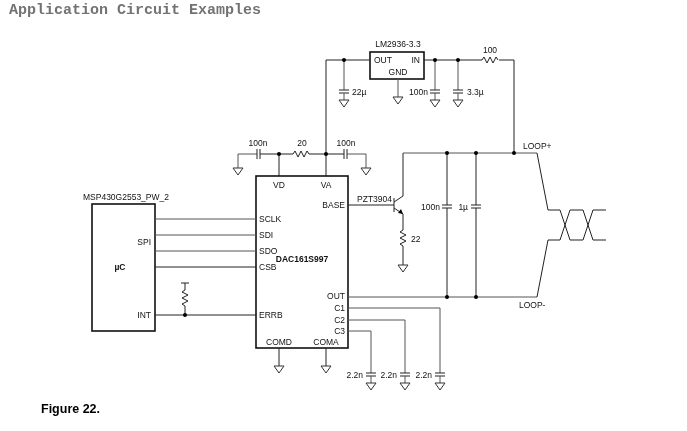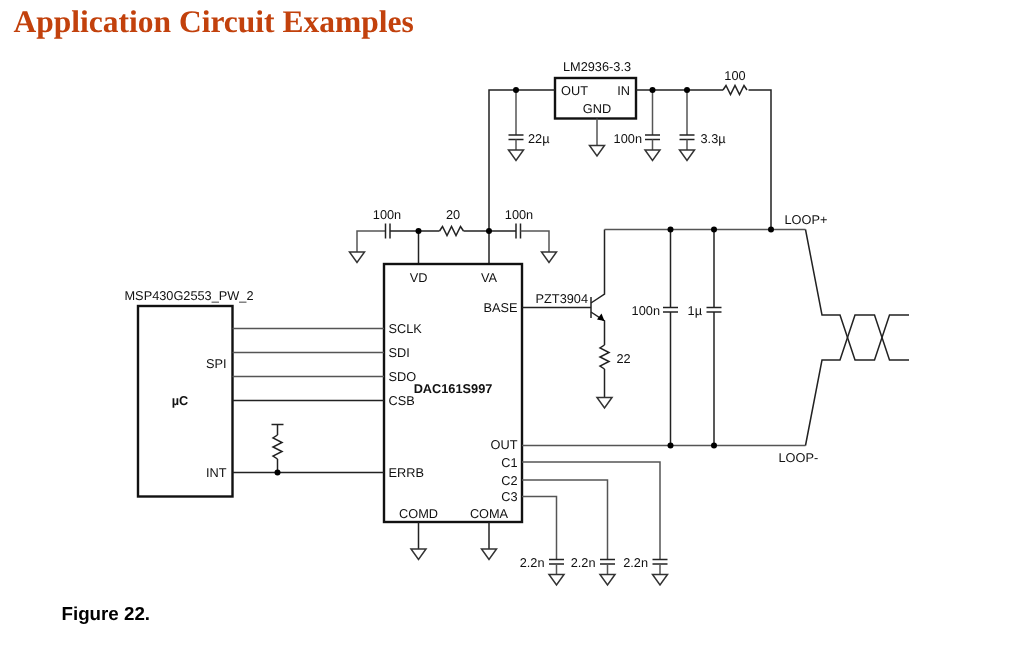--- a/index.html
+++ b/index.html
@@ -1,17 +1,17 @@
 <!DOCTYPE html>
 <html><head>
 <meta charset="utf-8">
 <style>
   html, body { margin: 0; padding: 0; background: #ffffff; }
   body { width: 687px; height: 431px; position: relative; overflow: hidden; font-family: "Liberation Sans", sans-serif; }
-  #section-title { position: absolute; left: 9px; top: 2px; font-size: 21px; font-weight: bold; color: #c2410c; font-family: Liberation Serif, serif; }
+  #section-title { position: absolute; left: 9px; top: 2px; font-size: 15px; font-weight: bold; color: #737373; font-family: Liberation Mono, monospace; }
   #figure-caption { position: absolute; left: 0; width: 687px; top: 402px; text-align: left; font-size: 12.5px; font-weight: bold; color: #000; padding-left: 41px; }
   svg#schem { position: absolute; left: 0; top: 0; }
   svg text { font-family: "Liberation Sans", sans-serif; font-size: 8.5px; fill: #111; }
   .wire { stroke: #555; stroke-width: 1; fill: none; }
   .wired { stroke: #222; stroke-width: 1; fill: none; }
   .box { stroke: #111; stroke-width: 1.6; fill: #fff; }
   .dot { fill: #000; }
 </style>
 </head>
 <body>

